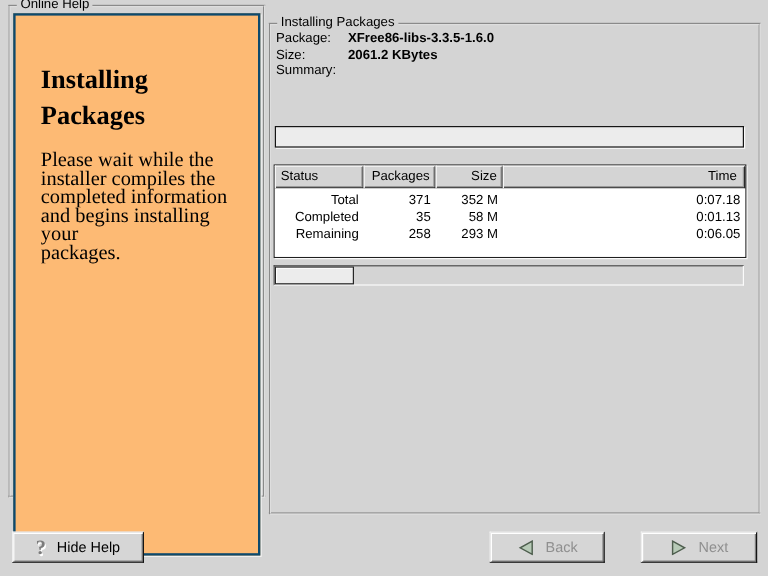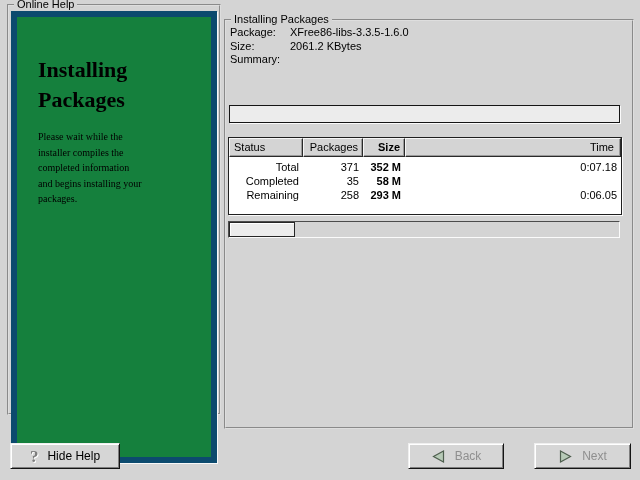--- a/index.html
+++ b/index.html
@@ -12,37 +12,37 @@
   .groupbox-legend {
     position:absolute; top:-8px; left:5px; background:#d4d4d4;
     padding:0 3px; font-size:11px; color:#000; line-height:13px; white-space:nowrap;
   }
   #help-groupbox  { left:7px;   top:4px; width:214px; height:411px; }
   #main-groupbox  { left:224px; top:19px; width:410px; height:410px; }
 
   
   .help-surface {
     position:absolute; left:2px; top:5px; width:206px; height:452px;
-    background:#15803d; border:6px solid #0c4a6e;
+    background:#fdba74; border:2px solid #0c4a6e;
     box-shadow:1px 1px 0 #f8f8f8;
     padding:38px 18px 0 21px;
   }
   .help-title {
     font-family:"Liberation Serif", serif; font-weight:bold;
     font-size:22px; line-height:30px; color:#000; white-space:pre-line;
   }
   .help-body {
     margin-top:14px; font-family:"Liberation Serif", serif;
-    font-size:10px; line-height:15.5px; color:#000; white-space:pre-line;
+    font-size:17px; line-height:15.5px; color:#000; white-space:pre-line;
   }
 
   
   .fields { position:absolute; left:4px; top:5px; display:grid; grid-template-columns:60px auto; font-size:11px; line-height:13.5px; color:#000; }
   .field-label { white-space:nowrap; }
-  .field-value { white-space:pre-line; }
+  .field-value { white-space:pre-line;font-weight:bold; }
 
   
   .progress-trough-empty {
     position:absolute; left:3px; top:84px; width:391px; height:18px;
     background:#ececec; border:1px solid #151515; box-shadow:1px 1px 0 #fafafa;
   }
   .progress-trough {
     position:absolute; left:2px; top:200px; width:392px; height:17px;
     background:#d4d4d4;
     border-top:1px solid #4c4c4c; border-left:1px solid #4c4c4c;
@@ -63,21 +63,21 @@
   }
   .clist-header { display:flex; height:19px; background:#1f1f1f; flex:none; }
   .clist-header-cell {
     background:#d4d4d4; font-size:11px; line-height:16px; color:#000;
     border:1px solid; border-color:#f6f6f6 #2a2a2a #2a2a2a #f6f6f6;
     box-shadow:inset -1px -1px 0 #9a9a9a;
     padding:0 4px; overflow:hidden; white-space:nowrap;
   }
   .col-status   { width:74px;  flex:none; text-align:left; }
   .col-packages { width:60px;  flex:none; text-align:right; }
-  .col-size     { width:42px;  flex:none; text-align:right;font-weight:bold; }
+  .col-size     { width:56px;  flex:none; text-align:right; }
   .col-time     { flex:1; text-align:right; padding-right:6px; }
   .clist-body { flex:1; background:#ffffff; padding-top:3px; }
   .clist-row { display:flex; height:14px; font-size:11px; line-height:14px; color:#000; }
   .clist-cell { padding:0 4px; white-space:nowrap; overflow:hidden;text-align:right; }
 
   
   .gtk-button {
     position:absolute; top:443px; height:26px;
     background:#d6d6d6;
     border:1px solid; border-color:#efefef #141414 #141414 #efefef;
@@ -138,20 +138,21 @@
         <div class="clist-row">
           <div class="clist-cell col-status">Total</div>
           <div class="clist-cell col-packages">371</div>
           <div class="clist-cell col-size">352 M</div>
           <div class="clist-cell col-time">0:07.18</div>
         </div>
         <div class="clist-row">
           <div class="clist-cell col-status">Completed</div>
           <div class="clist-cell col-packages">35</div>
           <div class="clist-cell col-size">58 M</div>
+          <div class="clist-cell col-time">0:01.13</div>
         </div>
         <div class="clist-row">
           <div class="clist-cell col-status">Remaining</div>
           <div class="clist-cell col-packages">258</div>
           <div class="clist-cell col-size">293 M</div>
           <div class="clist-cell col-time">0:06.05</div>
         </div>
       </div>
     </div>
 

